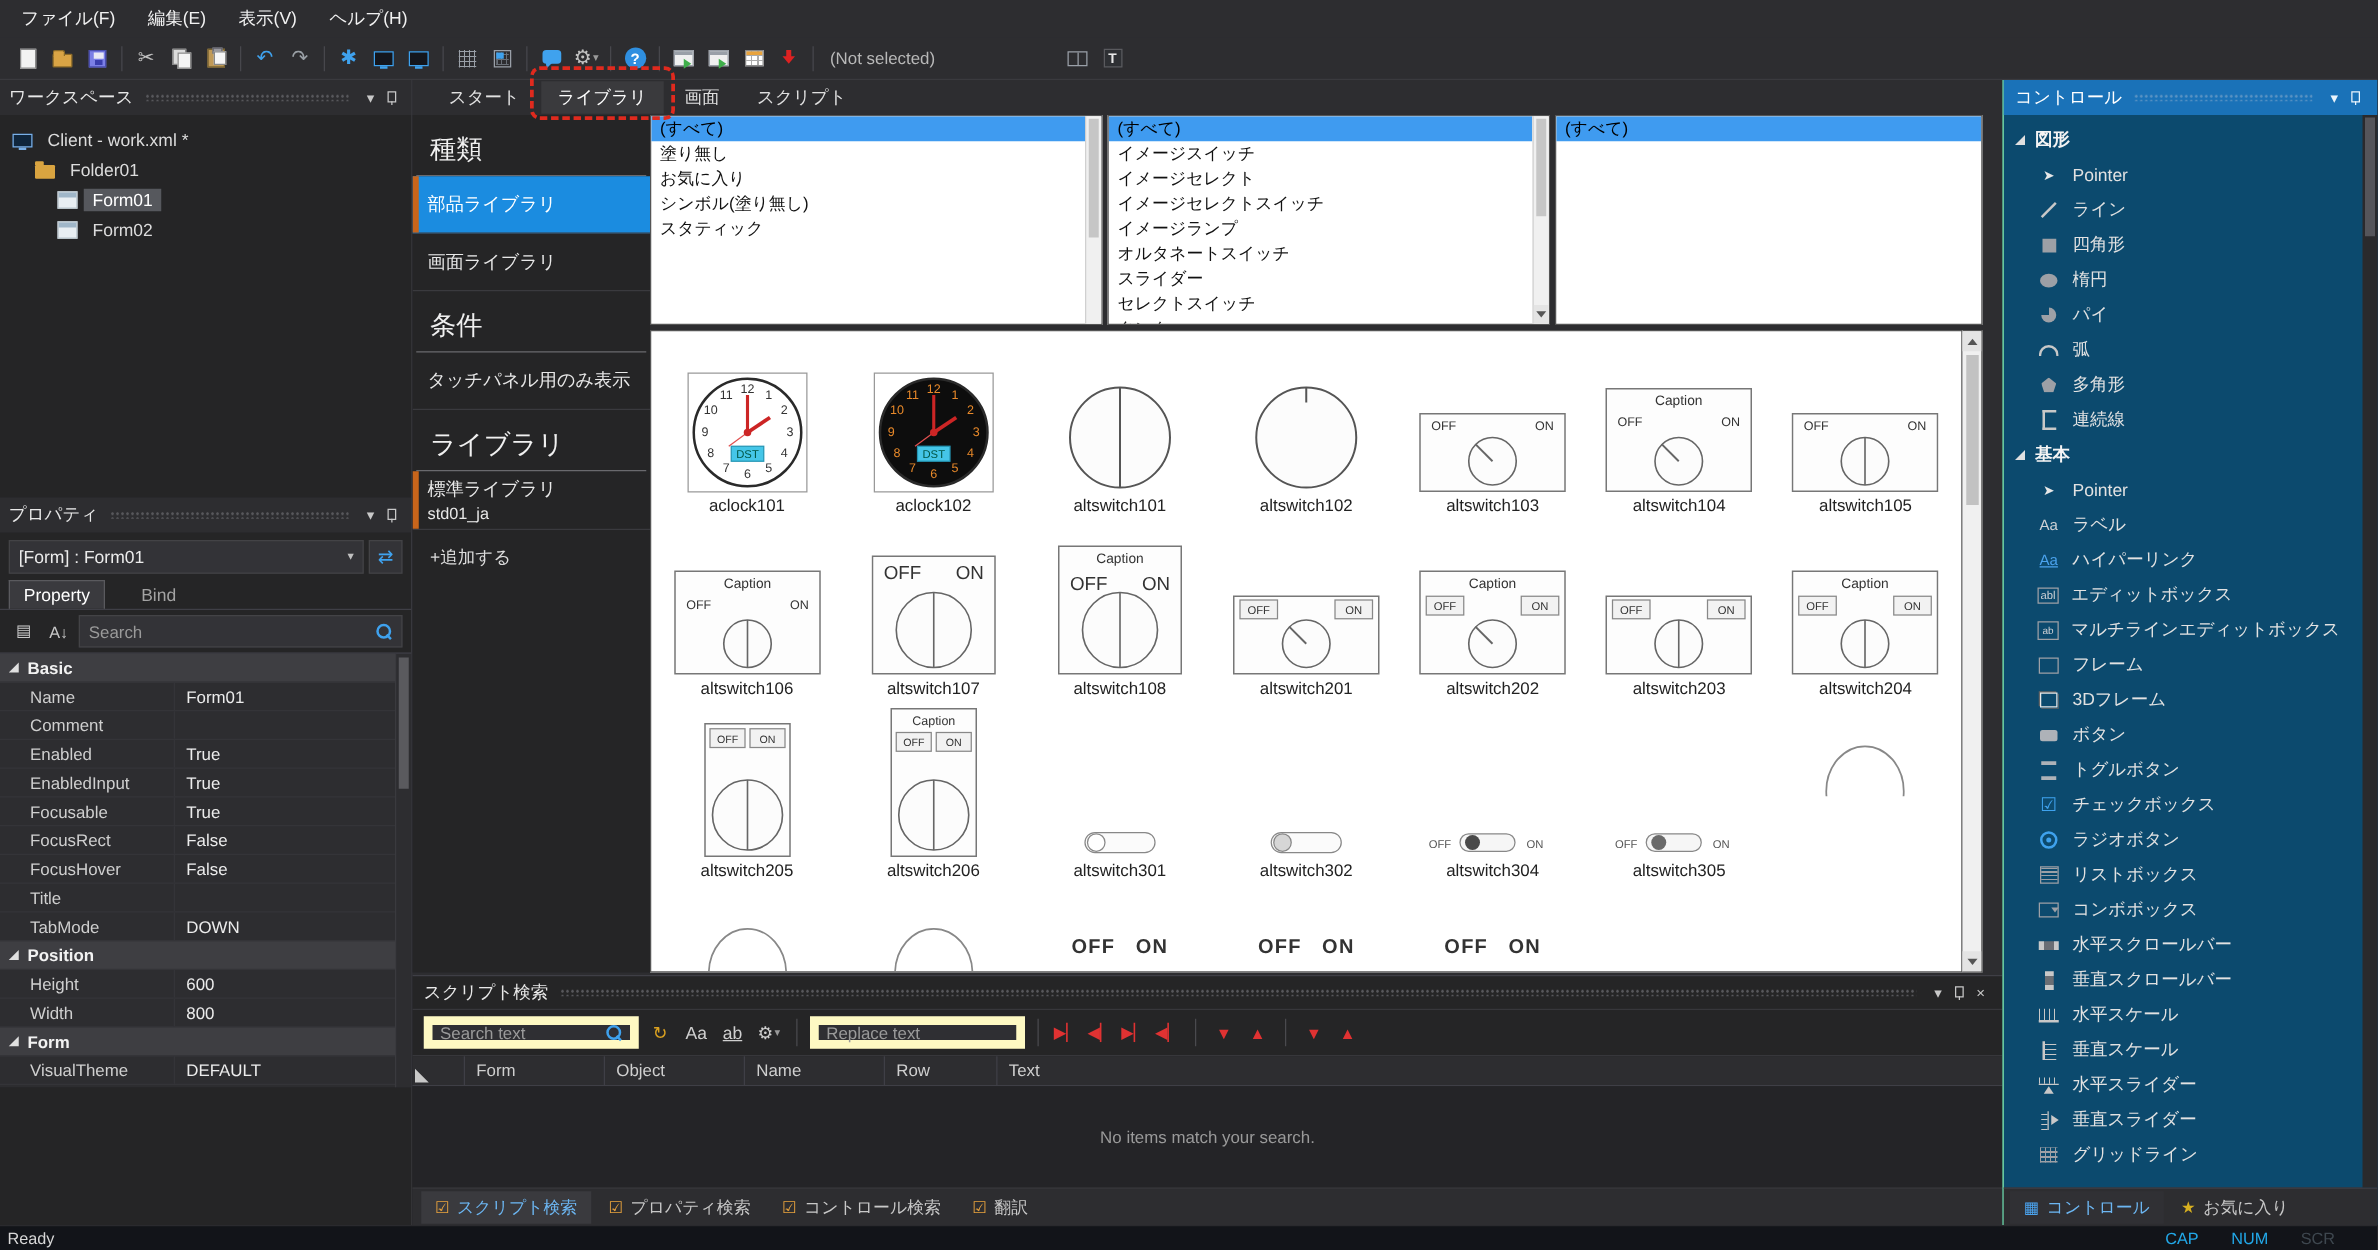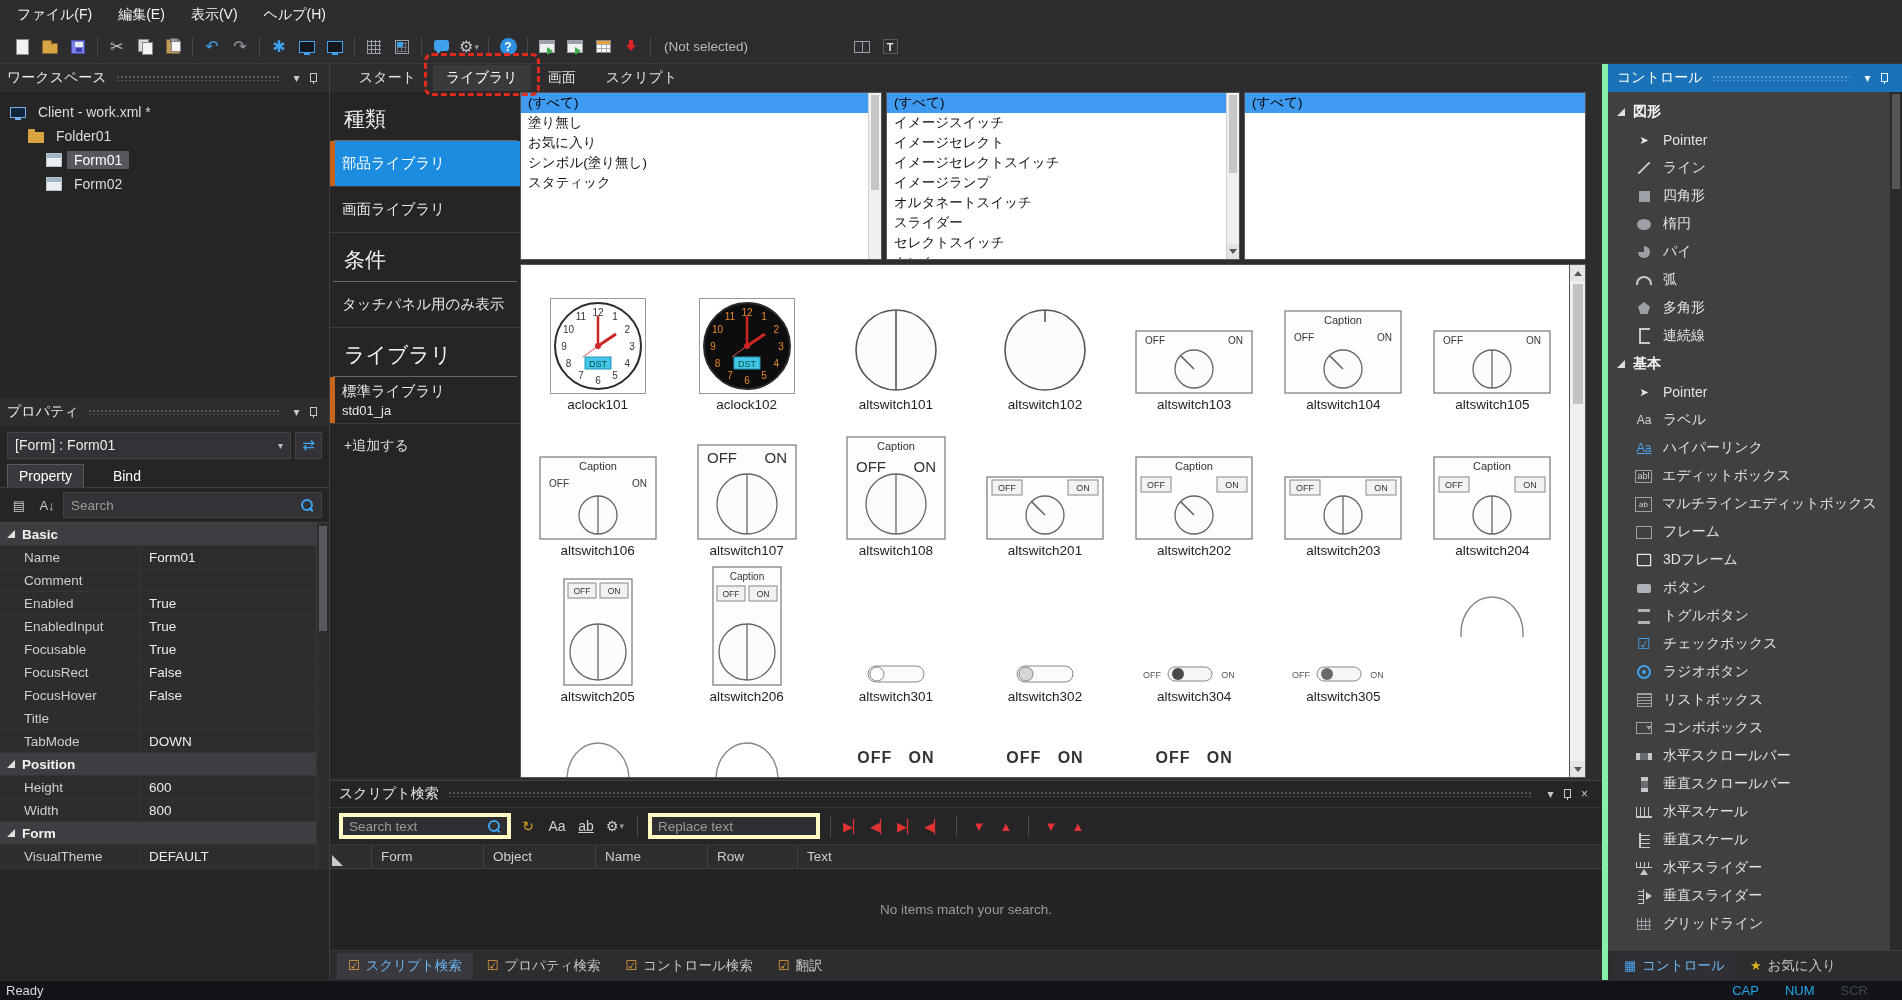--- a/index.html
+++ b/index.html
@@ -75,21 +75,21 @@
 .ti-folder{background:#d9a440;height:11px;border-radius:1px;margin-top:3px}
 .ti-folder::before{content:"";position:absolute;top:-3px;left:0;width:7px;height:3px;background:#d9a440;border-radius:1px 1px 0 0}
 .ti-form{border:1px solid #b8c4cc;background:#e8eef2}
 .ti-form::before{content:"";position:absolute;top:0;left:0;right:0;height:4px;background:#9fb6c8}
 
 .prop-selector{height:36px;flex:none;display:flex;gap:4px;align-items:center;padding:5px 7px 3px}
 .prop-combo{flex:1;height:27px;background:#333337;border:1px solid #434346;display:flex;align-items:center;padding:0 7px;color:#ececec;font-size:14px}
 .prop-combo .tb-caret{margin-left:auto;font-size:10px;color:#c0c0c0}
 .swap-btn{width:27px;height:27px;border:1px solid #434346;background:#333337;color:#3fa2ee;display:flex;align-items:center;justify-content:center;font-size:15px;flex:none}
 .prop-tabs{height:26px;flex:none;display:flex;align-items:flex-end;padding:0 7px;border-bottom:1px solid #3f3f46;gap:18px}
-.ptab{padding:3px 11px;color:#ffffff;font-size:14px}
+.ptab{padding:3px 11px;color:#a3a3a3;font-size:14px}
 .ptab.active{background:#3a3a3e;border:1px solid #5a5a5e;border-bottom:none;color:#fff}
 .prop-search{height:34px;flex:none;display:flex;align-items:center;gap:4px;padding:0 7px}
 .ps-btn{width:24px;height:24px;display:flex;align-items:center;justify-content:center;color:#c8c8c8;font-size:13px;flex:none}
 .search-box{flex:1;height:26px;background:#333337;border:1px solid #434346;display:flex;align-items:center;padding:0 7px}
 .search-box input{flex:1;min-width:0;background:transparent;border:none;outline:none;color:#e8e8e8;font:inherit;font-size:13.5px}
 .search-box input::placeholder{color:#9a9a9a}
 .mag{width:13px;height:13px;position:relative;flex:none}
 .mag::before{content:"";position:absolute;width:8px;height:8px;border:2px solid #3fa2ee;border-radius:50%;left:0;top:0}
 .mag::after{content:"";position:absolute;width:2px;height:5px;background:#3fa2ee;transform:rotate(-45deg);left:9px;top:8px}
 
@@ -146,21 +146,21 @@
 .pthumb svg text,.partsgrid svg text{font-family:"Liberation Sans","DejaVu Sans",sans-serif}
 .pscroll{width:16px;flex:none;background:#f0f0f0;border:1px solid #555;border-left:none;display:flex;flex-direction:column;align-items:center}
 .ps-arrow{width:100%;height:16px;display:flex;align-items:center;justify-content:center;background:#e4e4e4;flex:none}
 .ps-thumb{width:10px;height:120px;background:#c2c2c2;margin-top:3px;flex:none}
 .ps-spacer{flex:1}
 
 
 .scriptpanel{height:200px;flex:none;display:flex;flex-direction:column;background:#252526;border-top:1px solid #3f3f46;margin-top:2px}
 .sp-head{height:26px;flex:none;display:flex;align-items:center;padding:0 9px;color:#e8e8e8;font-size:14px}
 .sp-toolbar{height:38px;flex:none;display:flex;align-items:center;gap:5px;padding:0 9px;border-top:1px solid #37373b;border-bottom:1px solid #37373b}
-.sp-input{width:172px;height:26px;background:#2f2f33;border:4px solid #fef9c3;display:flex;align-items:center;padding:0 6px;flex:none}
+.sp-input{width:172px;height:26px;background:#2f2f33;border:7px solid #fef9c3;display:flex;align-items:center;padding:0 6px;flex:none}
 .sp-input input{flex:1;min-width:0;background:transparent;border:none;outline:none;color:#e8e8e8;font:inherit;font-size:13.5px}
 .sp-input input::placeholder{color:#9a9a9a}
 .sp-ic{min-width:24px;height:24px;display:inline-flex;align-items:center;justify-content:center;color:#d0d0d0;font-size:14px;flex:none}
 .sp-ic.u{text-decoration:underline}
 .sp-ic.red{color:#e03232;font-size:13px;font-weight:bold}
 .sp-redgroup{display:flex;gap:3px}
 .vsep{width:1px;height:22px;background:#4a4a4e;margin:0 5px;flex:none}
 .sp-table-head{height:24px;flex:none;display:flex;align-items:stretch;background:#2d2d30;border-bottom:1px solid #3f3f46;font-size:13.5px;color:#cfcfcf}
 .sp-col{padding:0 9px;border-right:1px solid #3f3f46;display:flex;align-items:center}
 .sp-col.c0{width:42px;flex:none;align-items:flex-end;padding:0 0 2px 2px}
@@ -168,21 +168,21 @@
 .sp-col.c4{width:90px;flex:none}
 .sp-col.c5{flex:1;border-right:none}
 .corner-tri{width:0;height:0;border-bottom:11px solid #c8c8c8;border-right:11px solid transparent}
 .sp-body{flex:1;display:flex;align-items:center;justify-content:center;color:#9a9a9a;background:#242427;font-size:13.5px}
 .sp-tabs{height:30px;flex:none;display:flex;align-items:center;gap:3px;padding:0 7px;border-top:1px solid #37373b;background:#2d2d30}
 .sp-tab{display:flex;align-items:center;gap:6px;padding:4px 11px;color:#c8c8c8;font-size:13.5px}
 .sp-tab.active{background:#3a3a3e;color:#6cb6f2}
 .sp-tab .chk{color:#e8a33d;font-size:13px}
 
 
-.rightcol{width:300px;flex:none;display:flex;flex-direction:column;background:#404040;border-left:6px solid #86efac}
+.rightcol{width:300px;flex:none;display:flex;flex-direction:column;background:#0c4a6e;border-left:1px solid #86efac}
 .rc-head{height:28px;flex:none;background:#1a72b8;color:#fff;display:flex;align-items:center;padding:0 9px;font-size:14px}
 .rc-head .hd-ic,.rc-head .pin{color:#eaf4fc}
 .rc-body{flex:1;display:flex;min-height:0}
 .rc-list{flex:1;min-width:0;padding-top:6px;overflow:hidden}
 .rc-row{height:28px;display:flex;align-items:center;padding-left:27px;gap:10px;color:#e2e2e2;font-size:14px;white-space:nowrap}
 .rc-row.rc-cat{padding-left:9px;gap:8px;color:#f4f4f4;font-weight:bold}
 .rc-sb{width:12px;flex:none;background:#2a2a2c;position:relative}
 .rc-sb .sthumb{position:absolute;top:2px;left:2px;right:2px;height:95px;background:#55555a}
 .rc-tabs{height:30px;flex:none;display:flex;align-items:center;border-top:1px solid #3f3f46;padding:0 5px;gap:3px;background:#2d2d30}
 .rc-tab{display:flex;align-items:center;gap:6px;padding:4px 11px;font-size:13.5px;color:#c8c8c8}

